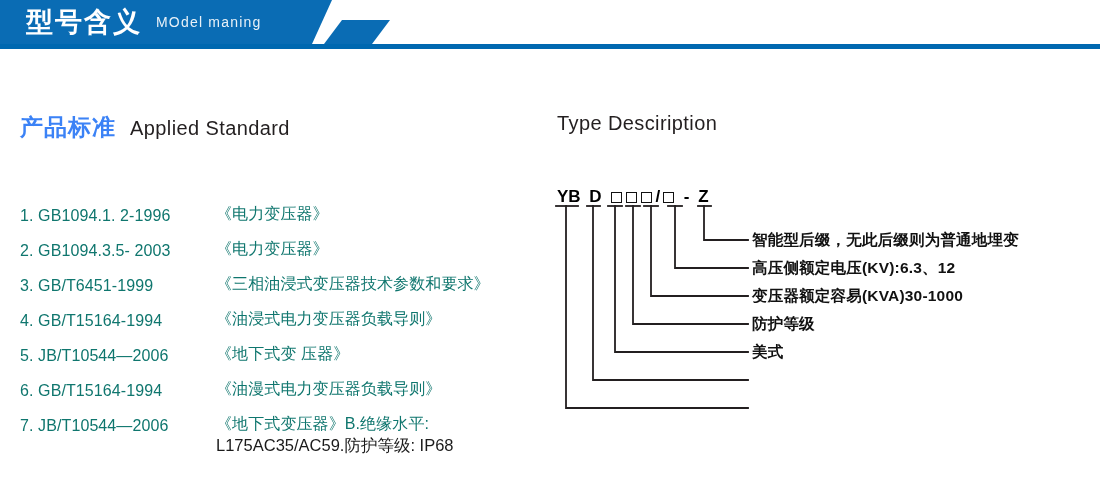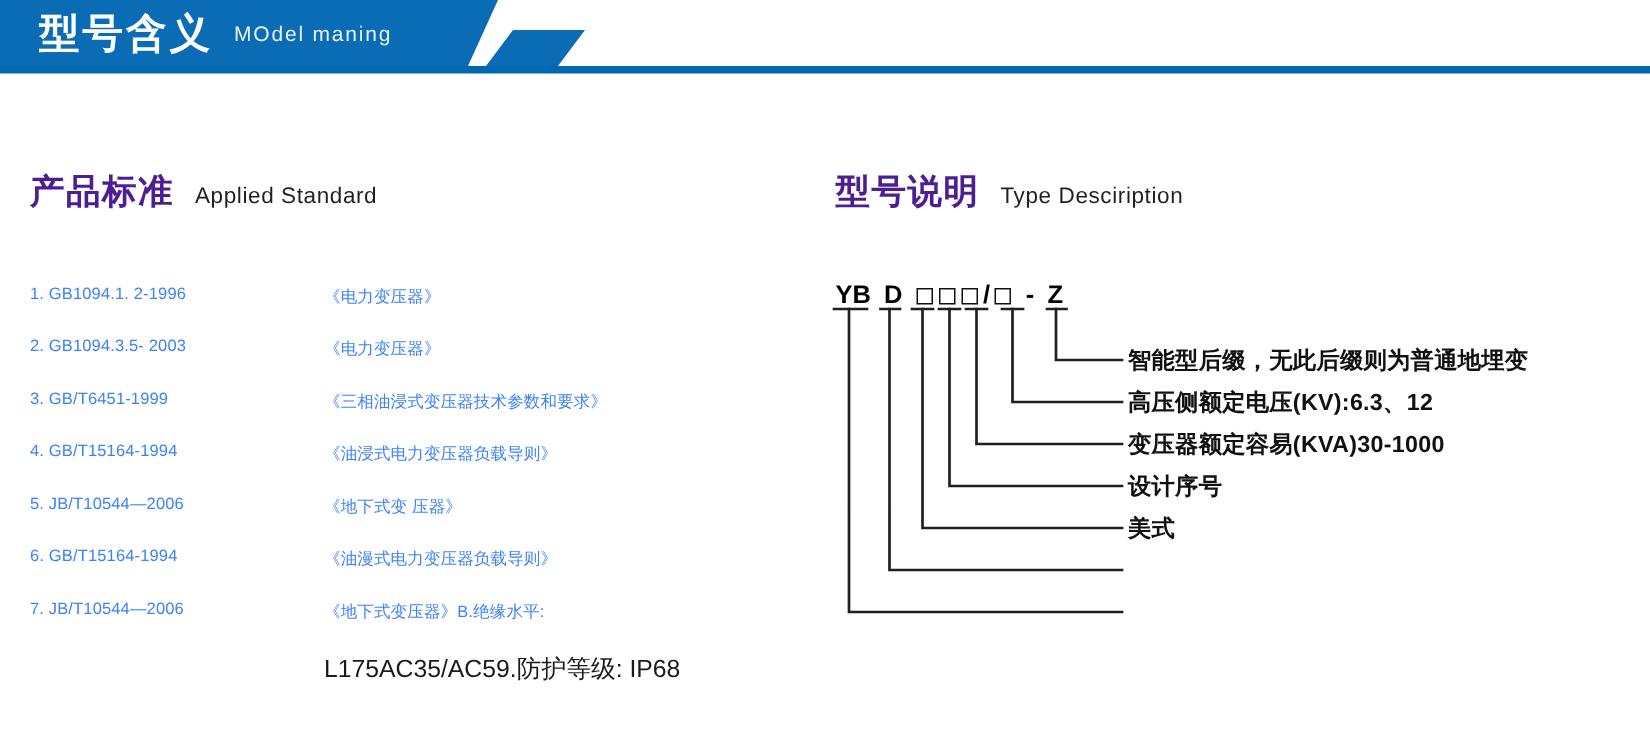--- a/index.html
+++ b/index.html
@@ -50,44 +50,44 @@
   
   .sec-head {
     position: absolute;
     display: flex;
     align-items: baseline;
     gap: 14px;
   }
   .sec-head.left  { left: 20px;  top: 112px; }
   .sec-head.right { left: 557px; top: 112px; }
   .sec-cn {
-    color: #4c1d95;
+    color: #3b82f6;
     font-size: 23px;
     font-weight: bold;
     letter-spacing: 1px;
   }
   .sec-en {
     color: #231f20;
-    font-size: 15px;
+    font-size: 20px;
     letter-spacing: 0.4px;
   }
 
   
   .std-list {
     position: absolute;
     left: 20px;
     top: 190px;
     width: 530px;
   }
   .std-row {
     display: flex;
-    align-items: flex-start;
+    align-items: flex-end;
     height: 35px;
-    font-size: 11px;
-    color: #3b82f6;
+    font-size: 16px;
+    color: #0f766e;
     white-space: nowrap;
   }
   .std-code {
     display: inline-block;
     min-width: 196px;
     letter-spacing: 0.1px;
   }
   .std-name { letter-spacing: 0.1px; }
   .std-cont {
     display: flex;
@@ -163,21 +163,20 @@
     <span class="banner-en">MOdel maning</span>
   </div>
 </div>
 
 <div class="sec-head left">
   <span class="sec-cn">产品标准</span>
   <span class="sec-en">Applied Standard</span>
 </div>
 
 <div class="sec-head right">
-  <span class="sec-cn">型号说明</span>
   <span class="sec-en">Type Desciription</span>
 </div>
 
 <div class="std-list" id="std-list">
     <div class="std-row">
       <span class="std-code">1. GB1094.1. 2-1996</span>
       <span class="std-name">《电力变压器》</span>
     </div>
     <div class="std-row">
       <span class="std-code">2. GB1094.3.5- 2003</span>
@@ -248,16 +247,16 @@
       <path d="M41,20 L41,194 L196,194"></path>
 
       <path d="M14,20 L14,222 L196,222"></path>
     </g>
   </svg>
 
   <div class="labels" id="type-labels">
       <div class="lab-row">智能型后缀，无此后缀则为普通地埋变</div>
       <div class="lab-row">高压侧额定电压(KV):6.3、12</div>
       <div class="lab-row">变压器额定容易(KVA)30-1000</div>
-      <div class="lab-row">设计序号</div>
+      <div class="lab-row">防护等级</div>
       <div class="lab-row">美式</div>
     </div>
 </div>
 
 </body></html>

